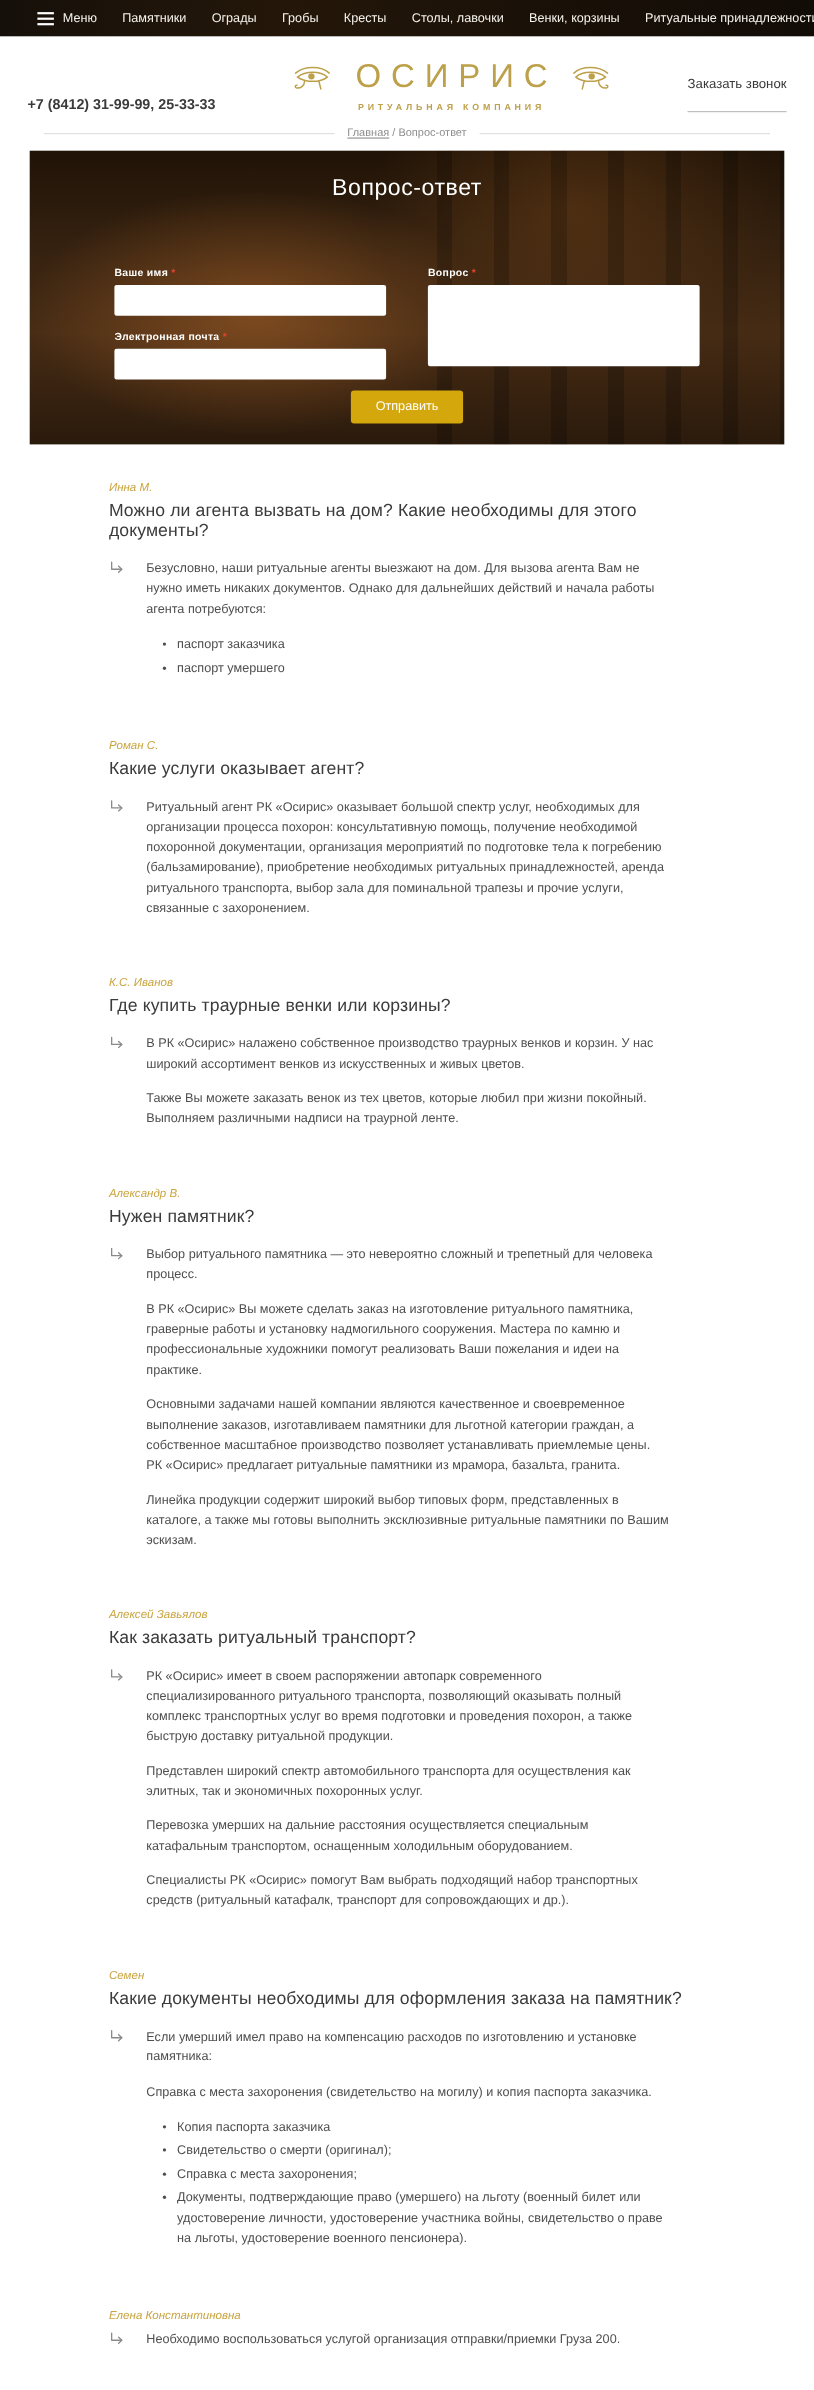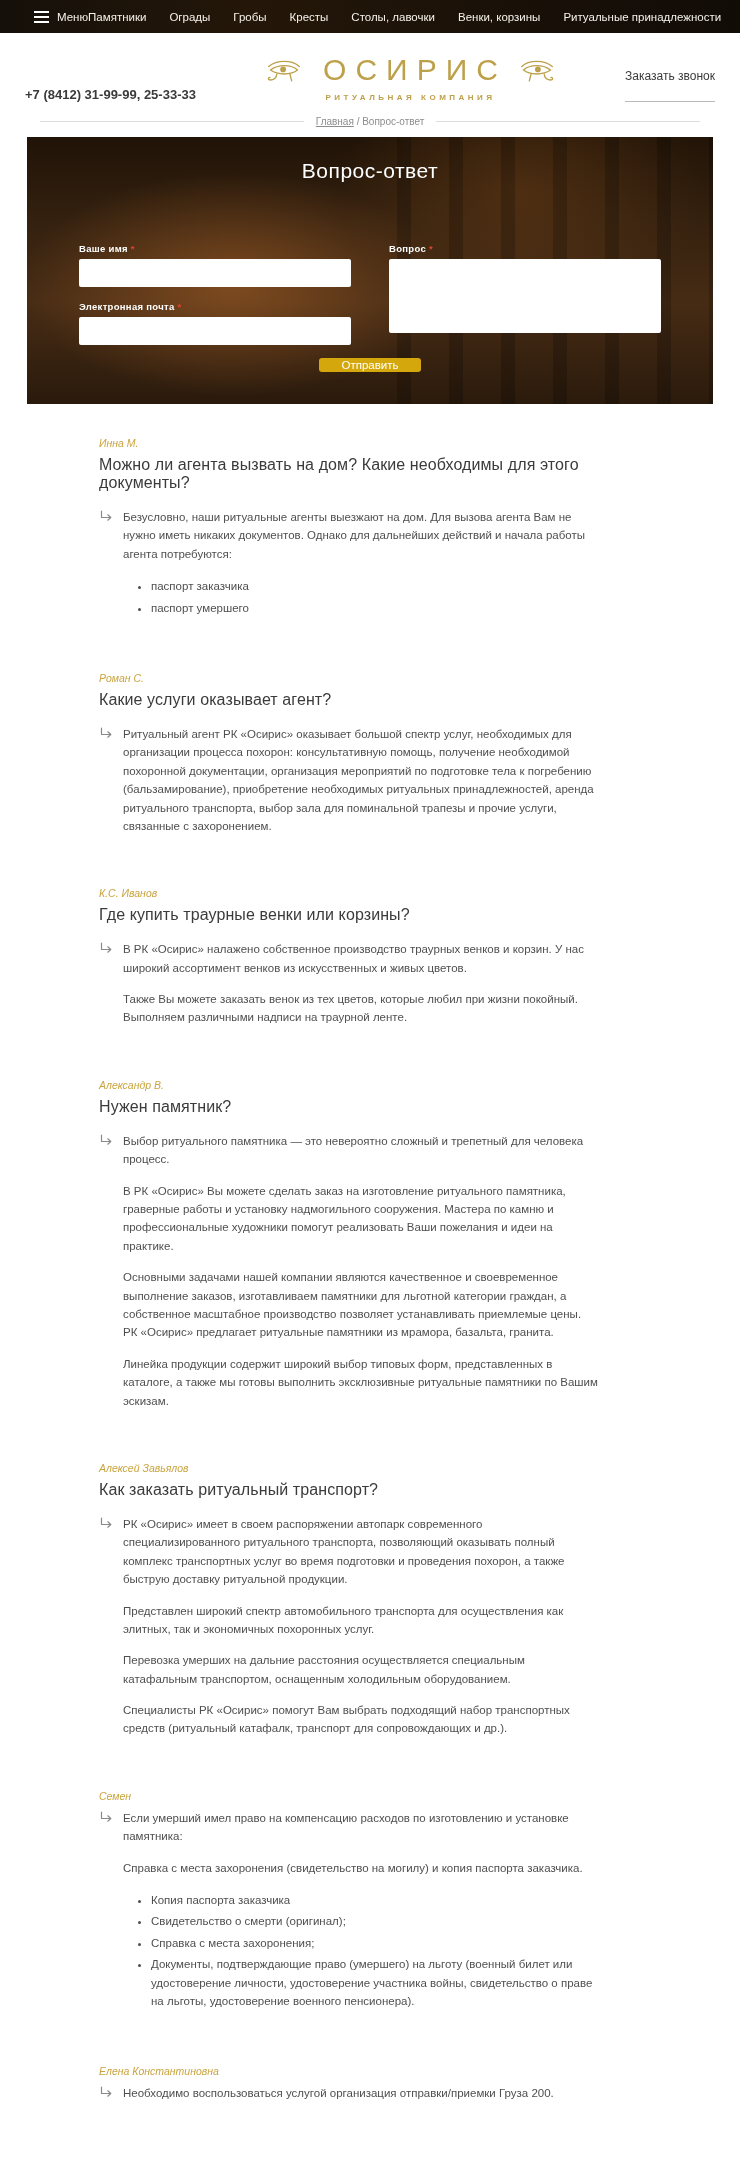--- a/index.html
+++ b/index.html
@@ -6,21 +6,21 @@
     --gold:#bda04a; --author:#c9a43f; --btn:#d4a70d; --req:#e0432d;
     --text:#4f4f4f; --dark:#3b3b3b; --muted:#9a9a9a; --line:#ddd;
   }
   *{margin:0;padding:0;box-sizing:border-box;}
   body{width:740px;margin:0 auto;background:#fff;
        font-family:"Liberation Sans","DejaVu Sans",sans-serif;color:var(--text);}
 
   
   .topnav{height:33px;background:linear-gradient(90deg,#16100a 0%,#241709 35%,#1a1108 65%,#120c07 100%);
           display:flex;align-items:center;}
-  .nav-inner{display:flex;align-items:center;padding:0 14px 0 34px;width:100%;}
+  .nav-inner{display:flex;align-items:center;gap:23px;padding:0 14px 0 34px;width:100%;}
   .nav-link{color:#f5f2ec;font-size:11.5px;text-decoration:none;white-space:nowrap;cursor:pointer;}
   .nav-menu{display:flex;align-items:center;gap:8px;}
   .hamburger{display:inline-flex;flex-direction:column;gap:3px;}
   .hamburger i{display:block;width:15px;height:2px;background:#fff;}
 
   
   .header{padding:20px 25px 0;}
   .header-row{display:flex;align-items:flex-end;justify-content:space-between;}
   .header-phone{font-size:13px;font-weight:bold;color:#3a3a3a;padding-top:14px;}
   .logo{text-align:center;text-decoration:none;display:block;}
@@ -43,39 +43,39 @@
         background:
           radial-gradient(ellipse 300px 160px at 30% 55%, rgba(173,101,41,.55), rgba(0,0,0,0) 70%),
           radial-gradient(ellipse 260px 200px at 72% 20%, rgba(120,70,25,.45), rgba(0,0,0,0) 70%),
           linear-gradient(180deg,#201307 0%,#33200f 30%,#472c15 62%,#2a1a0c 100%);}
   .hero::before{content:"";position:absolute;top:0;right:0;width:46%;height:100%;
         background:repeating-linear-gradient(90deg,rgba(0,0,0,.38) 0 14px,rgba(60,35,12,.12) 14px 52px);
         opacity:.55;}
   .hero>*{position:relative;}
   .hero-title{color:#fff;font-size:21px;font-weight:500;text-align:center;letter-spacing:.5px;
               padding-top:22px;}
-  .hero-form{display:flex;gap:38px;padding:60px 52px 0;}
+  .hero-form{display:flex;gap:38px;padding:60px 77px 0;}
   .f-col{flex:1;display:flex;flex-direction:column;}
   .f-label{color:#fff;font-size:9.5px;margin-bottom:5px;font-weight:bold;letter-spacing:.3px;}
   .req{color:var(--req);}
   .f-input{height:28px;border:none;border-radius:2px;background:#fff;width:100%;
            font-size:12px;padding:0 8px;outline:none;}
   .f-gap{height:14px;}
   .f-textarea{height:74px;border:none;border-radius:2px;background:#fff;width:100%;
               font-size:12px;padding:6px 8px;resize:none;outline:none;}
   .hero-btn-row{text-align:center;margin-top:10px;}
-  .hero-btn{background:var(--btn);color:#fff;border:none;border-radius:3px;width:102px;height:14px;
+  .hero-btn{background:var(--btn);color:#fff;border:none;border-radius:3px;width:102px;height:30px;
             font-size:11.5px;cursor:pointer;font-family:inherit;}
 
   
   .qa-section{padding:33px 99px 0 99px;}
   .qa-item{margin-bottom:52px;}
   .qa-author{color:var(--author);font-style:italic;font-size:10.5px;margin-bottom:7px;}
   .qa-question{color:var(--dark);font-size:16px;font-weight:500;margin-bottom:16px;letter-spacing:.1px;}
-  .qa-answer{display:flex;gap:10px;}
+  .qa-answer{display:flex;gap:20px;}
   .qa-arrow{flex:0 0 14px;margin-top:2px;}
   .qa-body{flex:1;max-width:478px;}
   .qa-p{font-size:11.5px;line-height:1.6;color:var(--text);margin-bottom:13px;white-space:pre-line;}
   .qa-p:last-child{margin-bottom:0;}
   .qa-bullets{margin:14px 0 0 28px;}
   .qa-bullets li{font-size:11.5px;line-height:1.6;color:var(--text);margin-bottom:3px;}
 </style>
 </head>
 <body>
 
@@ -256,20 +256,21 @@
           <div class="qa-p">РК «Осирис» имеет в своем распоряжении автопарк современного специализированного ритуального транспорта, позволяющий оказывать полный комплекс транспортных услуг во время подготовки и проведения похорон, а также быструю доставку ритуальной продукции.</div>
           <div class="qa-p">Представлен широкий спектр автомобильного транспорта для осуществления как элитных, так и экономичных похоронных услуг.</div>
           <div class="qa-p">Перевозка умерших на дальние расстояния осуществляется специальным катафальным транспортом, оснащенным холодильным оборудованием.</div>
           <div class="qa-p">Специалисты РК «Осирис» помогут Вам выбрать подходящий набор транспортных средств (ритуальный катафалк, транспорт для сопровождающих и др.).</div>
         </div>
     </div>
   </article>
 
   <article class="qa-item">
     <div class="qa-author">Семен</div>
+    <h2 class="qa-question">Какие документы необходимы для оформления заказа на памятник?</h2>
     <div class="qa-answer">
       <svg class="qa-arrow" width="14" height="13" viewBox="0 0 14 13">
         <g fill="none" stroke="#8a8a8a" stroke-width="1.2" stroke-linecap="round" stroke-linejoin="round">
           <path d="M2.5 1 V7.5 H11.5"></path>
           <path d="M8.8 4.8 L11.8 7.5 L8.8 10.2"></path>
         </g>
       </svg>
       <div class="qa-body">
           <div class="qa-p">Если умерший имел право на компенсацию расходов по изготовлению и установке памятника:</div>
           <div class="qa-p">Справка с места захоронения (свидетельство на могилу) и копия паспорта заказчика.</div>

